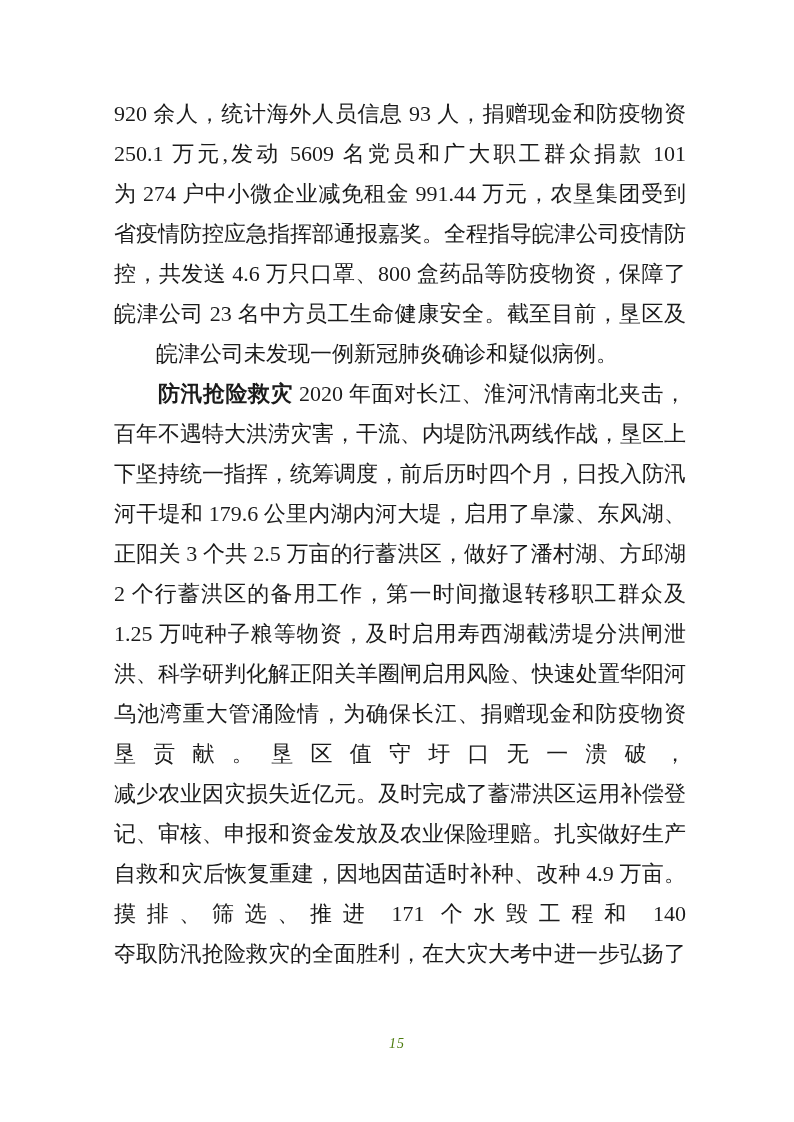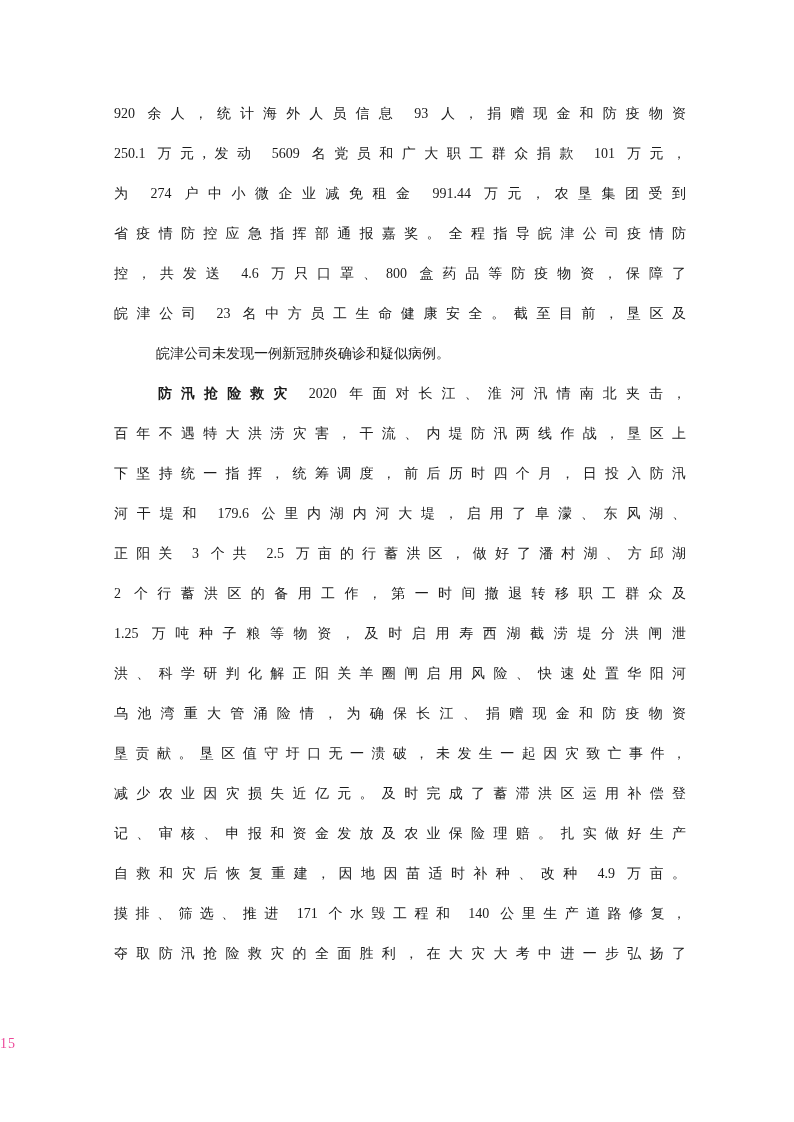--- a/index.html
+++ b/index.html
@@ -17,21 +17,21 @@
   }
   .text-block {
     position: absolute;
     left: 114px;
     top: 94px;
     width: 572px;
   }
   .line {
     height: 40px;
     line-height: 40px;
-    font-size: 14px;
+    font-size: 22px;
     color: #1b1b1b;
     text-align: justify;
     text-align-last: justify;
     overflow: hidden;
     white-space: normal;
     word-break: keep-all;
   }
   .line.nojust {
     text-align: left;
     text-align-last: left;
@@ -41,23 +41,25 @@
     padding-left: 44px;
   }
   .lead {
     font-weight: bold;
   }
   .page-number {
     position: absolute;
     left: 0;
     right: 0;
     top: 1036px;
+    text-align: center;
     font-size: 14px;
-    color: #ec4899;
+    color: #4d7c0f;
     letter-spacing: 1px;
+    font-style: italic;
   }
 </style>
 </head>
 <body>
 
 <div class="page">
   <div class="text-block" id="text-block">
       <div class="line">920 余人，统计海外人员信息 93 人，捐赠现金和防疫物资</div>
       <div class="line">250.1 万元,发动 5609 名党员和广大职工群众捐款 101 万元，</div>
       <div class="line">为 274 户中小微企业减免租金 991.44 万元，农垦集团受到</div>

